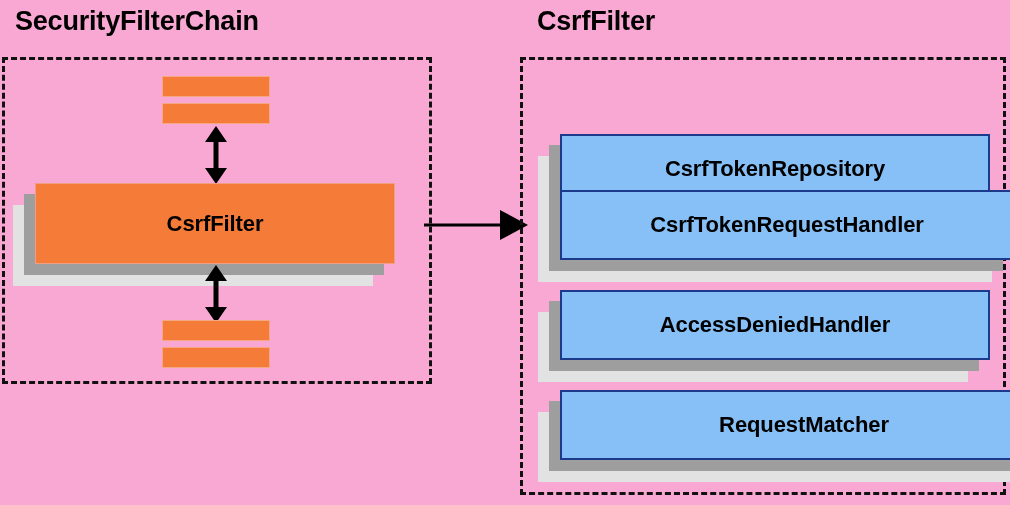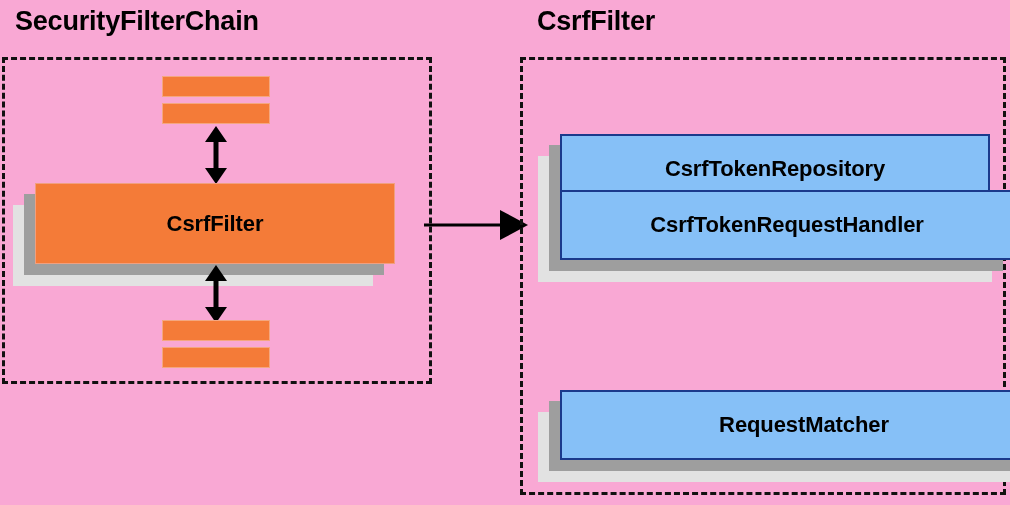--- a/index.html
+++ b/index.html
@@ -195,20 +195,27 @@
   </div>
 
   <div class="stack" style="left:560px; top:190px; width:430px; height:70px;padding-left:24px;">
     <div class="shadow-back"></div>
     <div class="shadow-mid"></div>
     <div class="face face-blue">
       <span class="face-label">CsrfTokenRequestHandler</span>
     </div>
   </div>
 
+  <div class="stack" style="left:560px; top:290px; width:430px; height:70px;">
+    <div class="shadow-back"></div>
+    <div class="shadow-mid"></div>
+    <div class="face face-blue">
+      <span class="face-label">AccessDeniedHandler</span>
+    </div>
+  </div>
 
   <div class="stack" style="left:560px; top:390px; width:488px; height:70px;text-align:right;">
     <div class="shadow-back"></div>
     <div class="shadow-mid"></div>
     <div class="face face-blue">
       <span class="face-label">RequestMatcher</span>
     </div>
   </div>
 
 </div>

